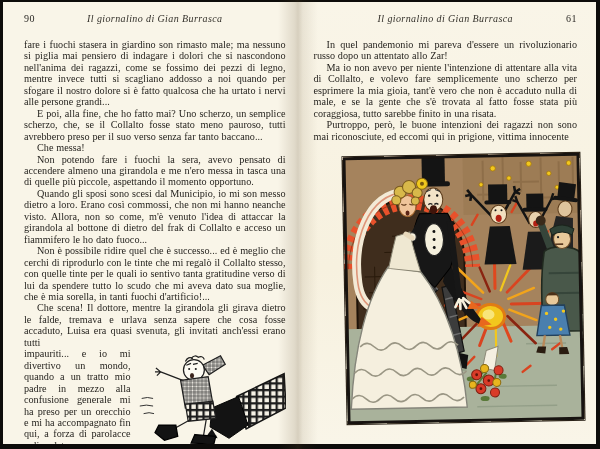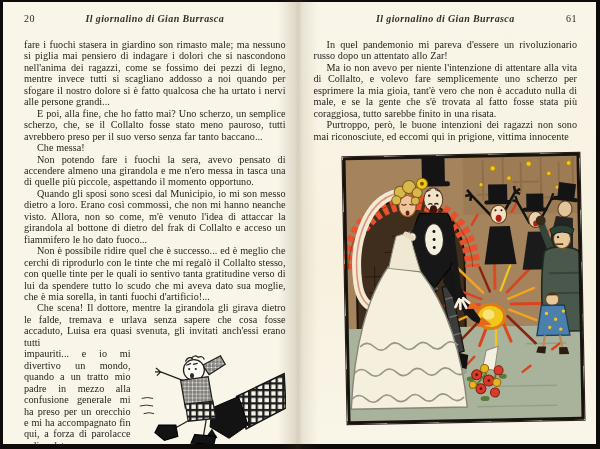--- a/index.html
+++ b/index.html
@@ -7,38 +7,38 @@
          font-family:"Liberation Serif","DejaVu Serif",serif;}
   .spread{position:absolute;left:3px;top:2px;width:593px;height:442px;background:#f9f5e8;display:flex;}
   .gutter{position:absolute;left:278px;top:0;width:40px;height:100%;pointer-events:none;
           background:linear-gradient(90deg,rgba(92,72,40,0) 0%,rgba(92,72,40,.16) 42%,rgba(92,72,40,.22) 50%,rgba(92,72,40,.10) 62%,rgba(92,72,40,0) 100%);}
   .page{width:50%;box-sizing:border-box;position:relative;overflow:hidden;}
   .page-left{padding:11px 14px 0 21px;}
   .page-right{padding:11px 19px 0 14px;background:linear-gradient(180deg,#f9f5e8 0%,#f7f1df 60%,#f9f5e8 100%);}
   .pg-header{display:flex;align-items:baseline;font-size:10px;color:#2c2a26;margin-bottom:15px;}
   .pg-num{width:26px;letter-spacing:.5px;}
   .pg-num.right{text-align:right;}
-  .running-title{flex:1;text-align:center;font-style:italic;letter-spacing:.4px;color:#33302a;font-weight:bold;}
+  .running-title{flex:1;text-align:center;font-style:italic;letter-spacing:.4px;color:#33302a;}
   .bodytext p{margin:0;text-align:justify;font-size:10.2px;line-height:11.45px;color:#201e1a;
               text-indent:13px;word-spacing:.3px;}
   .bodytext p.noindent{text-indent:0;}
   .wrapped-block{font-size:10.2px;line-height:11.45px;color:#201e1a;text-align:justify;word-spacing:.3px;}
   .boy-fig{float:right;width:150px;height:97px;margin:1px 0 0 5px;}
   .plate-wrap{margin:13px 0 0 31px;width:237px;transform:rotate(-1.1deg);}
   .plate-wrap svg{display:block;box-shadow:0 0 0 1px #2a2218;}
 </style>
 </head>
 <body>
 
 <div class="photo">
   <div class="spread">
 
     <div class="page page-left">
       <div class="pg-header">
-        <span class="pg-num">20</span>
+        <span class="pg-num">90</span>
         <span class="running-title">Il giornalino di Gian Burrasca</span>
         <span class="pg-num"></span>
       </div>
       <div class="bodytext">
         <p class="noindent">fare i fuochi stasera in giardino son rimasto male; ma nessuno si piglia mai pensiero di indagare i dolori che si nascondono nell'anima dei ragazzi, come se fossimo dei pezzi di legno, mentre invece tutti si scagliano addosso a noi quando per sfogare il nostro dolore si è fatto qualcosa che ha urtato i nervi alle persone grandi...</p>
         <p>E poi, alla fine, che ho fatto mai? Uno scherzo, un semplice scherzo, che, se il Collalto fosse stato meno pauroso, tutti avrebbero preso per il suo verso senza far tanto baccano...</p>
         <p>Che messa!</p>
         <p>Non potendo fare i fuochi la sera, avevo pensato di accendere almeno una girandola e me n'ero messa in tasca una di quelle più piccole, aspettando il momento opportuno.</p>
         <p>Quando gli sposi sono scesi dal Municipio, io mi son messo dietro a loro. Erano così commossi, che non mi hanno neanche visto. Allora, non so come, m'è venuto l'idea di attaccar la girandola al bottone di dietro del frak di Collalto e acceso un fiammifero le ho dato fuoco...</p>
         <p>Non è possibile ridire quel che è successo... ed è meglio che cerchi di riprodurlo con le tinte che mi regalò il Collalto stesso, con quelle tinte per le quali io sentivo tanta gratitudine verso di lui da spendere tutto lo scudo che mi aveva dato sua moglie, che è mia sorella, in tanti fuochi d'artificio!...</p>

